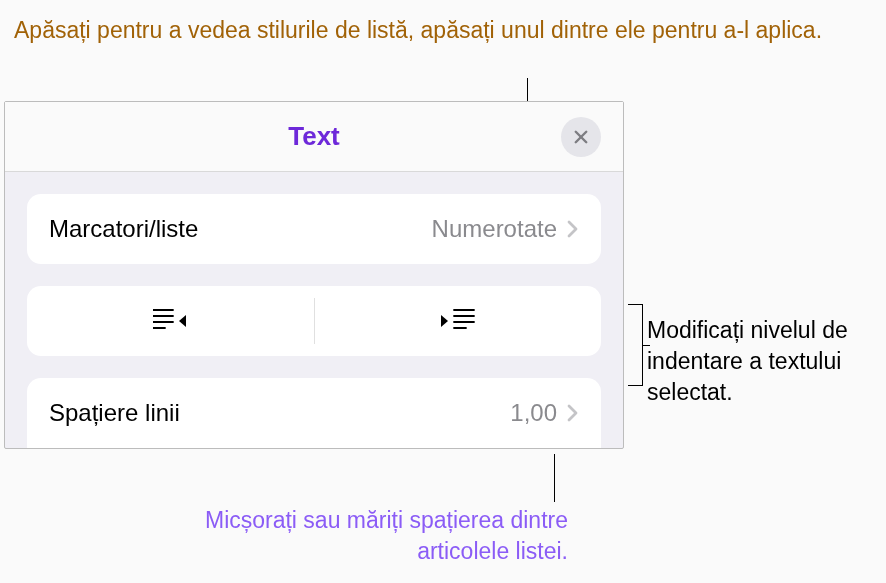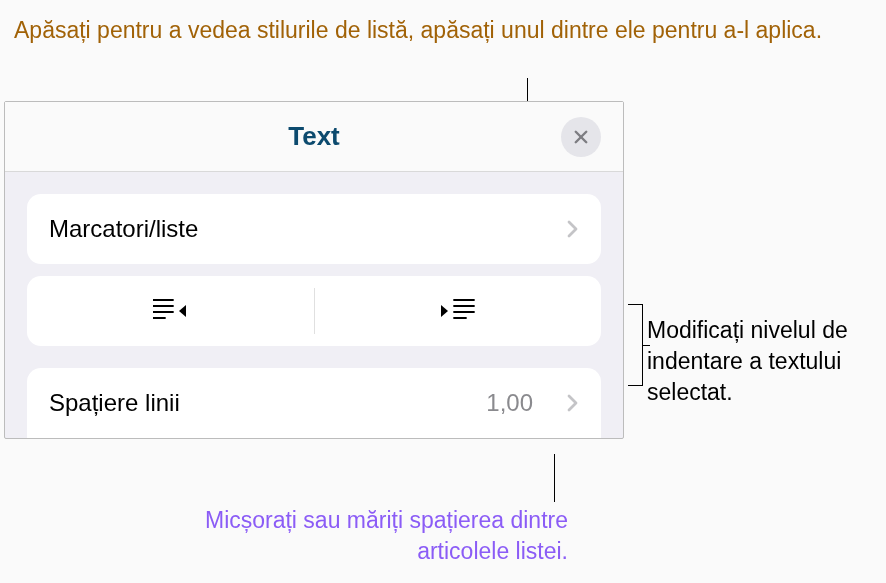--- a/index.html
+++ b/index.html
@@ -36,21 +36,21 @@
       background: #fafafa;
       border-bottom: 1px solid #d9d9d9;
       display: flex;
       align-items: center;
       justify-content: center;
       position: relative;
     }
     .panel-title {
       font-size: 26px;
       font-weight: 600;
-      color: #0c4a6e;
+      color: #6d28d9;
     }
     .close-btn {
       position: absolute;
       right: 22px;
       top: 50%;
       transform: translateY(-50%);
       width: 40px;
       height: 40px;
       background: #e5e5ea;
       border-radius: 50%;
@@ -66,27 +66,26 @@
     .panel-body {
       padding: 22px 22px 0 22px;
     }
     .row {
       background: #fff;
       border-radius: 14px;
       height: 70px;
       display: flex;
       align-items: center;
       padding: 0 22px;
-      margin-bottom: 12px;
+      margin-bottom: 22px;
     }
     .row-last {
       margin-bottom: 0;
       border-bottom-left-radius: 0;
       border-bottom-right-radius: 0;
-      gap: 24px;
     }
     .row-label {
       font-size: 24px;
       color: #000;
       flex: 1;
     }
     .row-value {
       font-size: 24px;
       color: #8a8a8e;
       margin-right: 10px;
@@ -197,20 +196,21 @@
       <svg viewBox="0 0 24 24" fill="none" stroke="#7d7d82" stroke-width="3.2" stroke-linecap="round">
         <line x1="5" y1="5" x2="19" y2="19"></line>
         <line x1="19" y1="5" x2="5" y2="19"></line>
       </svg>
     </div>
   </div>
 
   <div class="panel-body">
     <div class="row">
       <div class="row-label">Marcatori/liste</div>
+      <div class="row-value">Numerotate</div>
       <svg class="chevron" viewBox="0 0 12 18" fill="none" stroke="#c4c4c7" stroke-width="2.8" stroke-linecap="round" stroke-linejoin="round">
         <polyline points="2,2 9,9 2,16"></polyline>
       </svg>
     </div>
 
     <div class="split-row">
       <div class="split-half">
         <svg width="34" height="26" viewBox="0 0 34 26" fill="none" stroke="#000" stroke-width="1.8" stroke-linecap="round">
           <line x1="0" y1="2" x2="20" y2="2"></line>
           <line x1="0" y1="8" x2="20" y2="8"></line>

